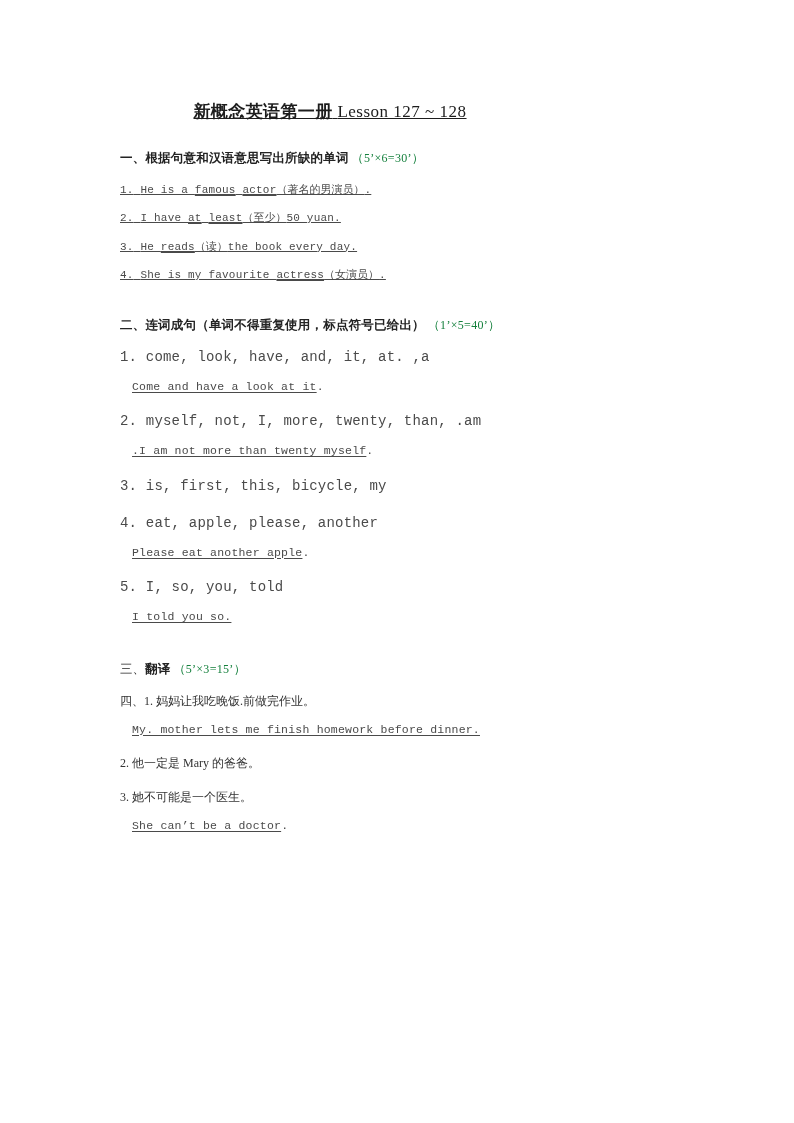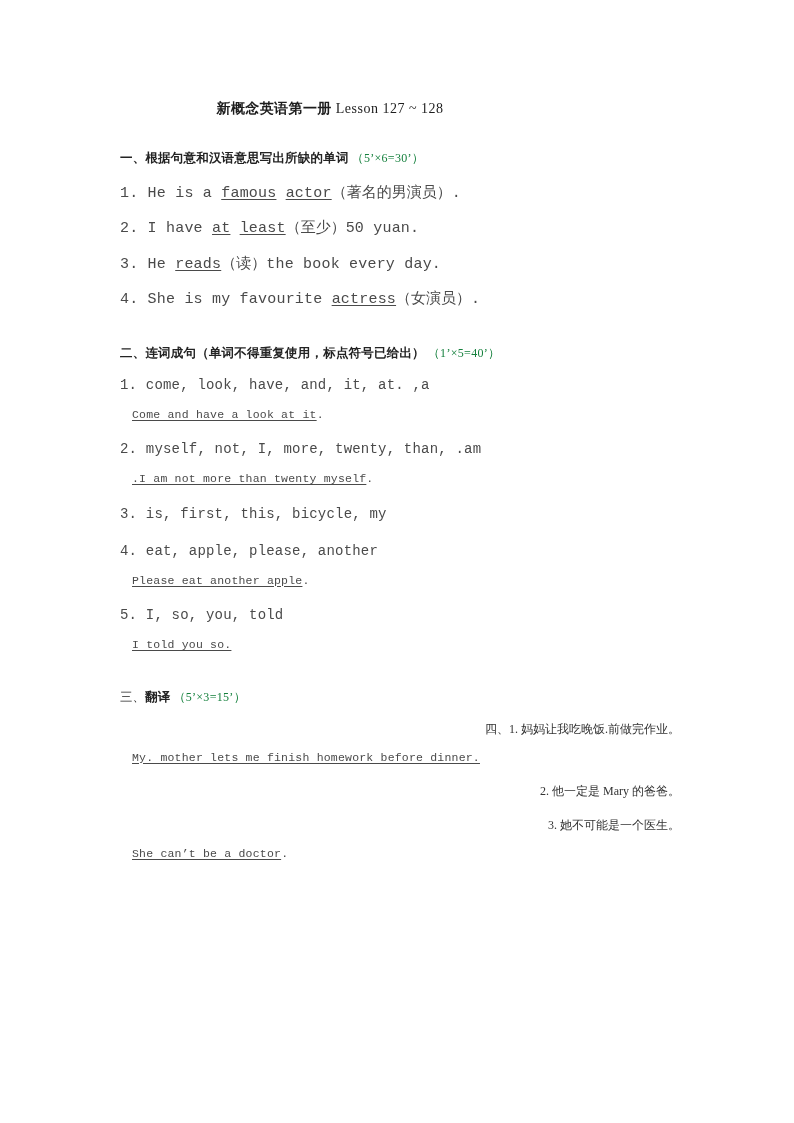--- a/index.html
+++ b/index.html
@@ -24,25 +24,26 @@
     background: #fff;
   }
 
   
   .doc-title {
     position: absolute;
     left: 0;
     top: 100px;
     width: 660px;
     text-align: center;
-    font-size: 14px;
+    font-size: 17px;
     font-weight: bold;
     color: #1d1d1d;
     letter-spacing: 0.4px;
     font-family: "Liberation Serif", "DejaVu Serif", serif;
+    text-decoration: underline;
   }
   .doc-title .en {
     font-family: "Liberation Serif", "DejaVu Serif", serif;
     font-weight: normal;
     letter-spacing: 0.5px;
   }
 
   
   .content {
     position: absolute;
@@ -68,27 +69,28 @@
   }
   .section-head .score {
     font-weight: normal;
     color: #15803d;
     font-size: 12px;
     letter-spacing: 0.3px;
     margin-left: 3px;
   }
 
   .q {
-    font-size: 15px;
+    font-size: 11px;
     color: #4a4a4a;
     line-height: 1.5;
     margin: 0 0 12px 0;
     font-family: "Liberation Mono", "DejaVu Sans Mono", monospace;
     letter-spacing: 0.2px;
     white-space: pre-wrap;
+    text-decoration: underline;
   }
   .q .cn {
     font-family: "Liberation Serif", "DejaVu Serif", serif;
     letter-spacing: 0;
   }
   .q u, .ans u {
     text-decoration: underline;
     text-underline-offset: 2px;
   }
 
@@ -123,21 +125,20 @@
 
   .s2-item { margin-bottom: 16px; }
   .s3-item { margin-bottom: 16px; }
 
   .tr-prompt {
     font-size: 12px;
     color: #333;
     font-family: "Liberation Serif", "DejaVu Serif", serif;
     line-height: 1.5;
     margin: 0 0 11px 0;
-    text-align: right;
   }
 </style>
 </head>
 <body>
 
 <div class="page">
 
   <div class="doc-title">
     <span>新概念英语第一册</span><span class="en">&nbsp;</span><span class="en">Lesson 127 ~ 128</span>
   </div>

